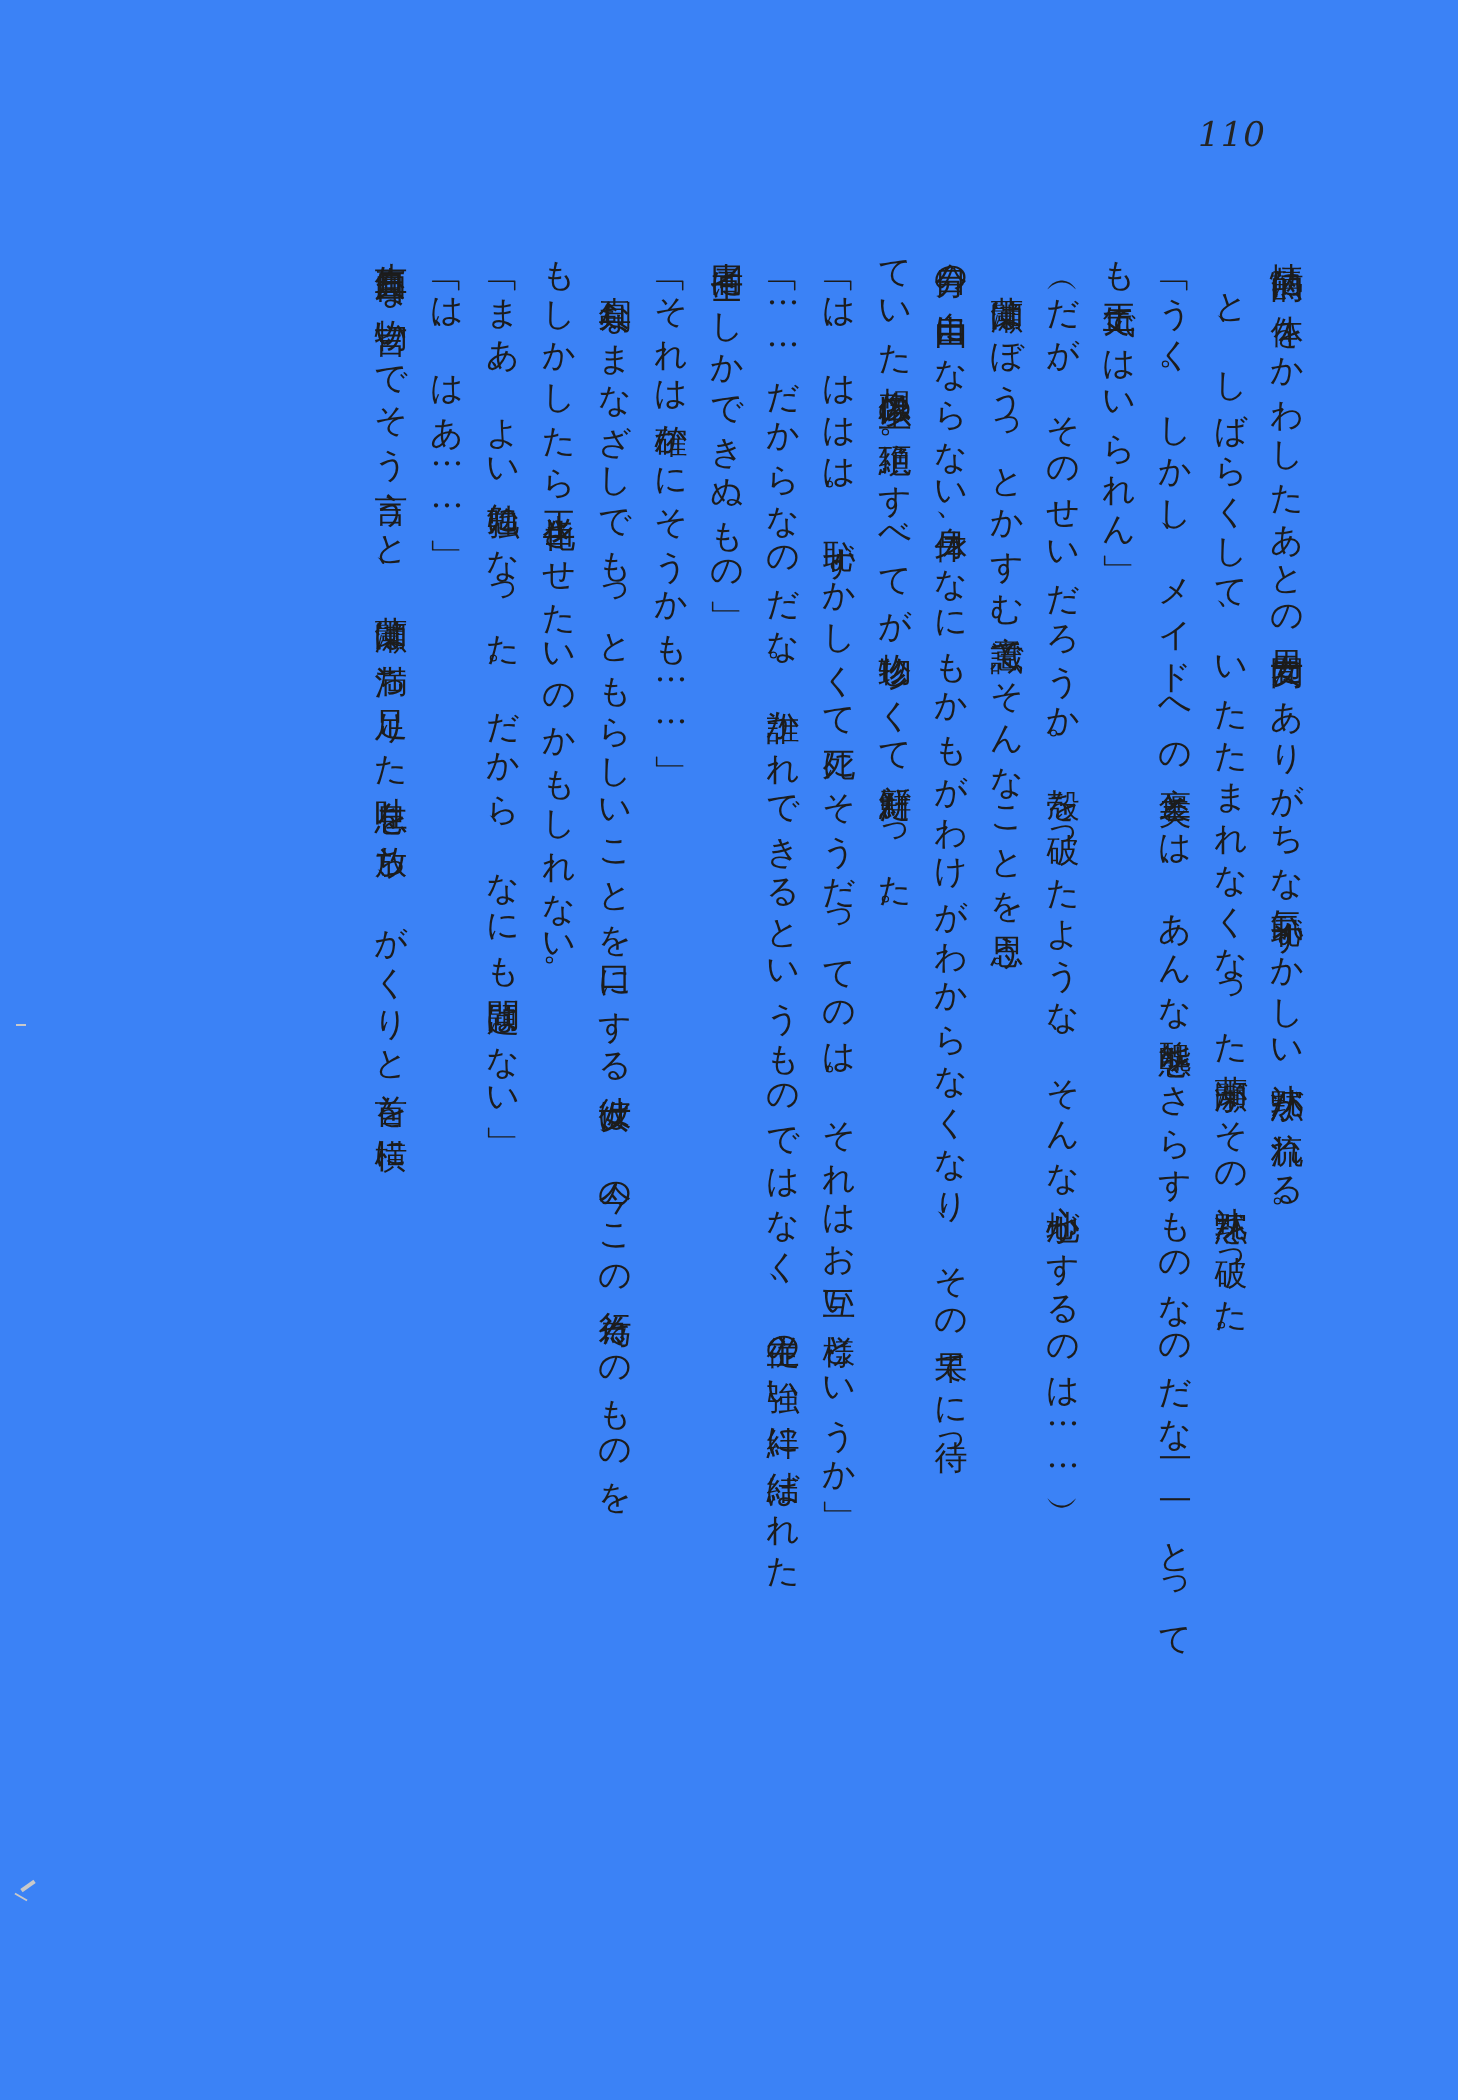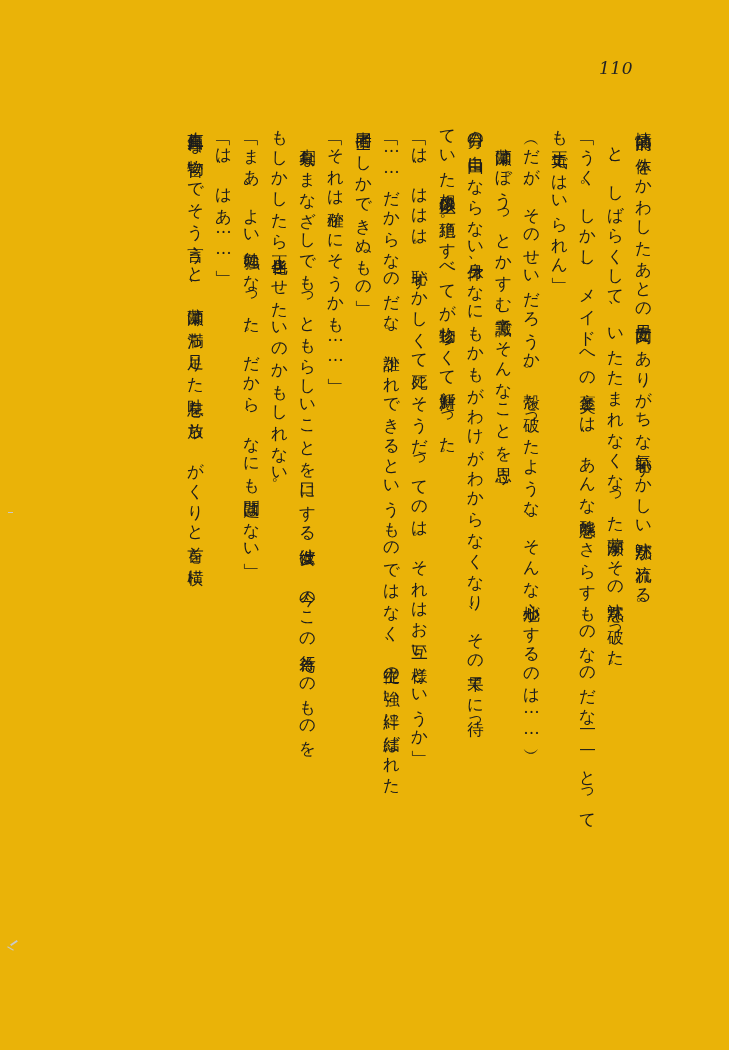--- a/index.html
+++ b/index.html
@@ -15,21 +15,21 @@
     color: #1a1a1a;
     position: relative;
   }
 
   .page {
     position: absolute;
     left: 0;
     top: 0;
     width: 729px;
     height: 1050px;
-    background: #eab308;
+    background: #3b82f6;
   }
 
   
   .page-number {
     position: absolute;
     top: 58px;
     right: 96px;
     font-size: 17px;
     font-style: italic;
     font-family: "DejaVu Serif", "Liberation Serif", serif;

